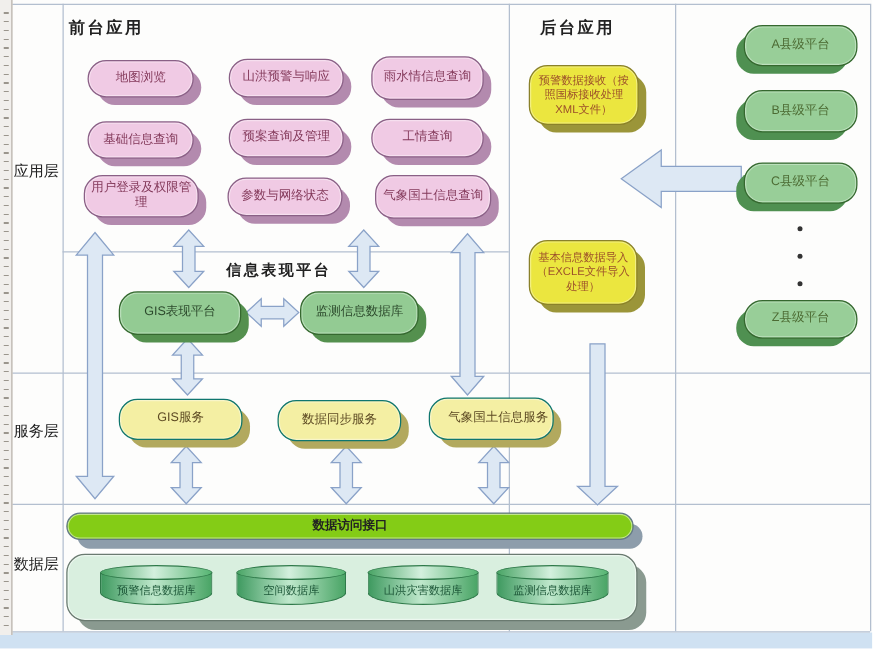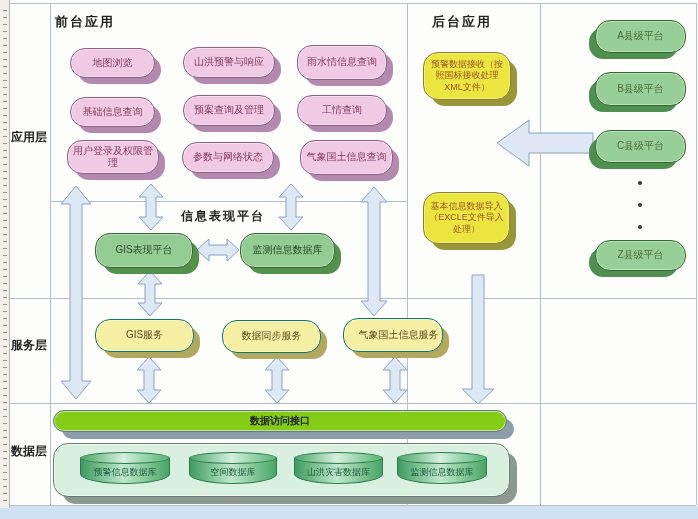--- a/index.html
+++ b/index.html
@@ -6,21 +6,21 @@
   #page{position:relative;width:698px;height:519px;background:#fdfdfc;overflow:hidden;
         font-family:"Liberation Sans","DejaVu Sans",sans-serif;}
   .hline,.vline{position:absolute;background:#b3bfcf;z-index:1;}
   .hline{height:1px;} .vline{width:1px;}
   .ruler{position:absolute;left:0;top:0;width:9px;height:508px;background:#f1efec;
          border-right:1px solid #b9b4ac;z-index:2;}
   .ruler::before{content:"";position:absolute;right:2px;top:4px;bottom:4px;width:4px;
          background:repeating-linear-gradient(to bottom,transparent 0 6px,#9a958c 6px 7px);}
   .bottomstrip{position:absolute;left:0;right:0;top:506px;height:13px;background:#cfe1f2;z-index:0;}
   .title{position:absolute;font-weight:bold;color:#222;letter-spacing:2px;z-index:4;}
-  .layerlbl{position:absolute;left:8px;width:42px;text-align:center;font-weight:bold;
+  .layerlbl{position:absolute;left:8px;width:42px;text-align:center;font-weight:normal;
             font-size:12px;color:#222;z-index:4;}
   .b3{position:absolute;display:flex;align-items:center;justify-content:center;text-align:center;
       box-sizing:border-box;line-height:1.25;padding:1px 3px;z-index:5;border-radius:15px;}
   .pink{background:#f0cae4;border:1px solid #8a6086;color:#83395a;font-size:10px;
         box-shadow:inset 0 0 0 1px rgba(255,255,255,.4),7px 7px 0 -1px #b38aae;}
   .green{background:#93cb93;border:1px solid #35682f;color:#2c4a2c;font-size:10px;
         box-shadow:inset 0 0 0 1px rgba(255,255,255,.35),7px 7px 0 -1px #54904e;}
   .yels{background:#f4efa3;border:1px solid #0f766e;color:#5d4a23;font-size:10px;
         box-shadow:inset 0 0 0 1px rgba(255,255,255,.4),7px 7px 0 -1px #b2a95e;}
   .yelb{background:#ebe63f;border:1px solid #8a812a;color:#9c4f2a;font-size:9px;

